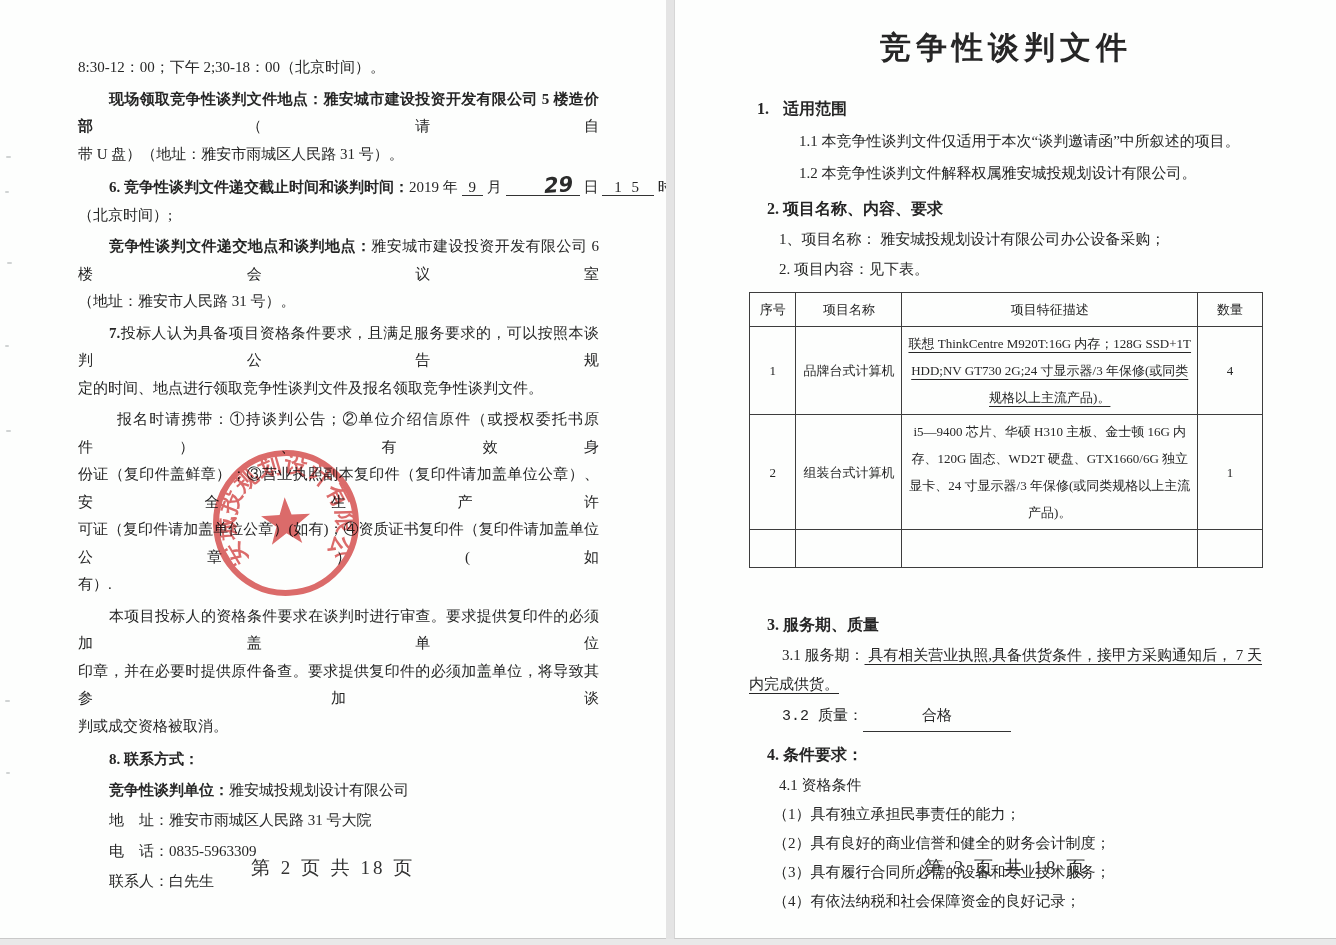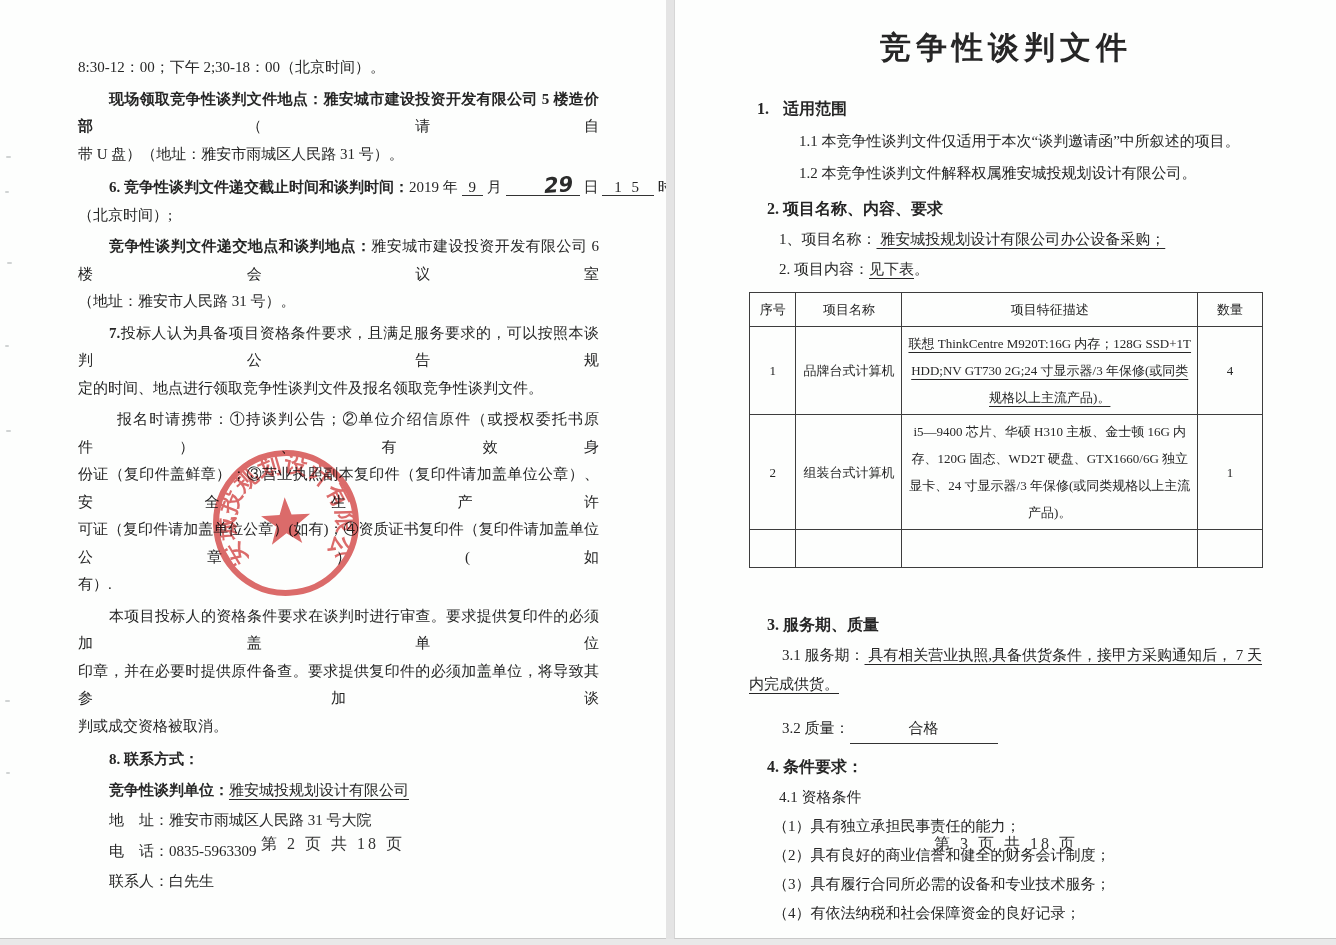--- a/index.html
+++ b/index.html
@@ -24,31 +24,31 @@
   
   .lcontent{position:absolute;left:78px;top:54px;width:521px;font-size:15px;line-height:27.5px;}
   .line{white-space:nowrap;}
   .wrapline{white-space:normal;}
   .j{text-align:justify;text-align-last:justify;}
   .ind{text-indent:31px;}
   .ind2{text-indent:39px;}
   .para{margin:0 0 4px 0;}
   .b{font-weight:bold;}
   .contact .line{line-height:30.5px;}
-  .u{text-decoration:underline;text-underline-offset:4px;}
+  .u{text-underline-offset:4px;}
   .blank{border-bottom:1px solid #333;padding:0 7px;}
   .blank-wide{border-bottom:1px solid #333;padding:0 12px;letter-spacing:3px;}
   .hand{
     display:inline-block;font-family:"DejaVu Sans",sans-serif;
     font-size:21px;font-style:italic;transform:rotate(-4deg) translateY(1px);
     font-weight:bold;color:#2b2b2b;
   }
   .footer{
-    position:absolute;left:0;right:0;top:834px;text-align:center;
-    font-size:16px;letter-spacing:3px;color:#333;
+    position:absolute;left:0;right:0;top:855px;text-align:center;
+    font-size:19px;letter-spacing:3px;color:#333;
   }
 
   
   .stamp{
     position:absolute;left:210px;top:447px;width:152px;height:152px;
     opacity:.82;mix-blend-mode:multiply;transform:rotate(-3deg);
     pointer-events:none;
   }
   .stamp svg{width:100%;height:100%;}
 
@@ -230,21 +230,21 @@
           <td></td>
           <td></td>
         </tr>
       </tbody>
         </table>
 
       <div class="sec secN" style="margin-top:42px;">3. 服务期、质量</div>
       <div class="hang">
         <span>3.1 服务期：</span><span class="vfill"> 具有相关营业执照,具备供货条件，接甲方采购通知后， 7 天内完成供货。</span>
       </div>
-      <div class="sub33" style="margin-top:15px;">
+      <div class="sub33" style="margin-top:3px;font-family:Liberation Mono, monospace;">
         <span>3.2 质量：</span><span class="qblank">合格</span>
       </div>
 
       <div class="sec secN" style="margin-top:8px;">4. 条件要求：</div>
       <div class="sub30">4.1 资格条件</div>
       <div class="sub25">（1）具有独立承担民事责任的能力；</div>
       <div class="sub25">（2）具有良好的商业信誉和健全的财务会计制度；</div>
       <div class="sub25">（3）具有履行合同所必需的设备和专业技术服务；</div>
       <div class="sub25">（4）有依法纳税和社会保障资金的良好记录；</div>
     </div>

